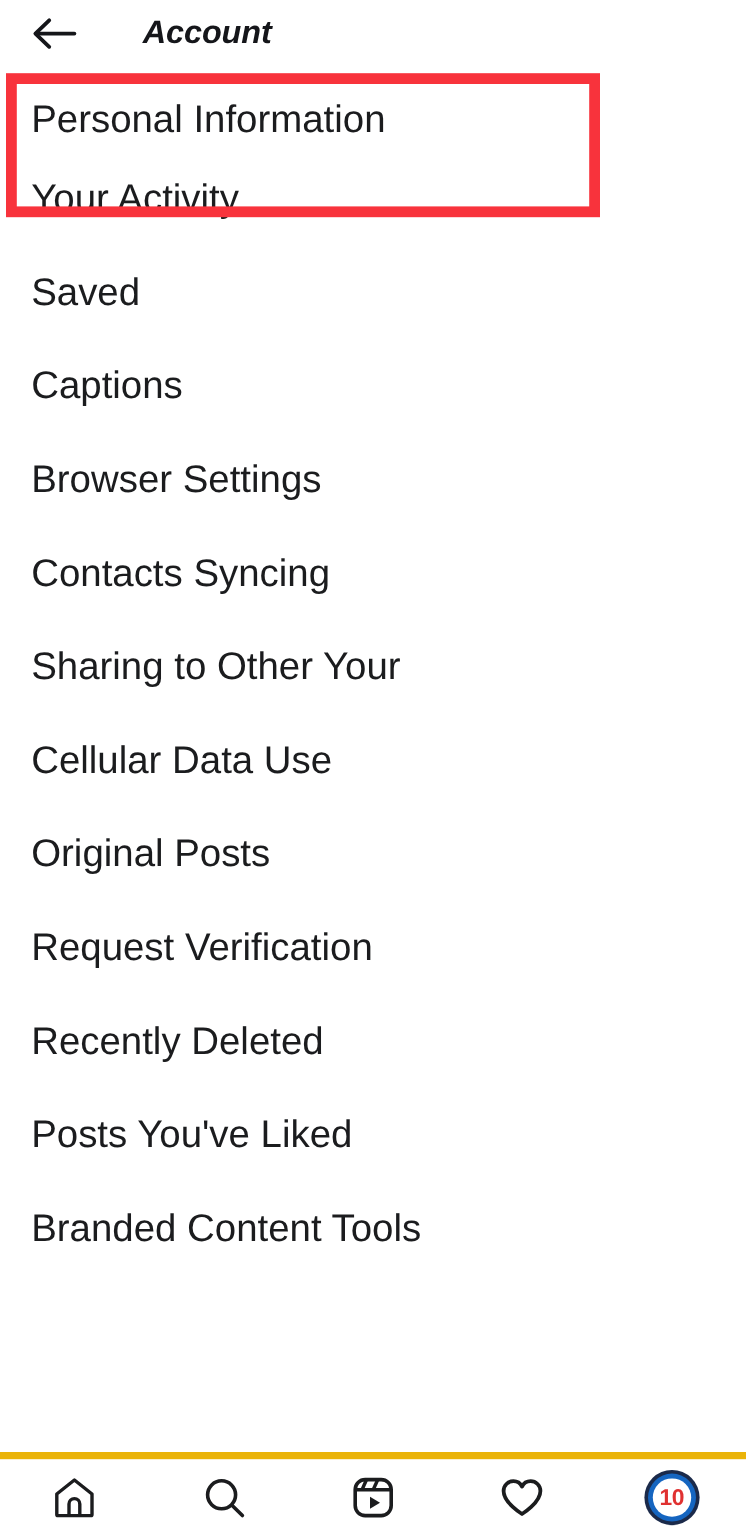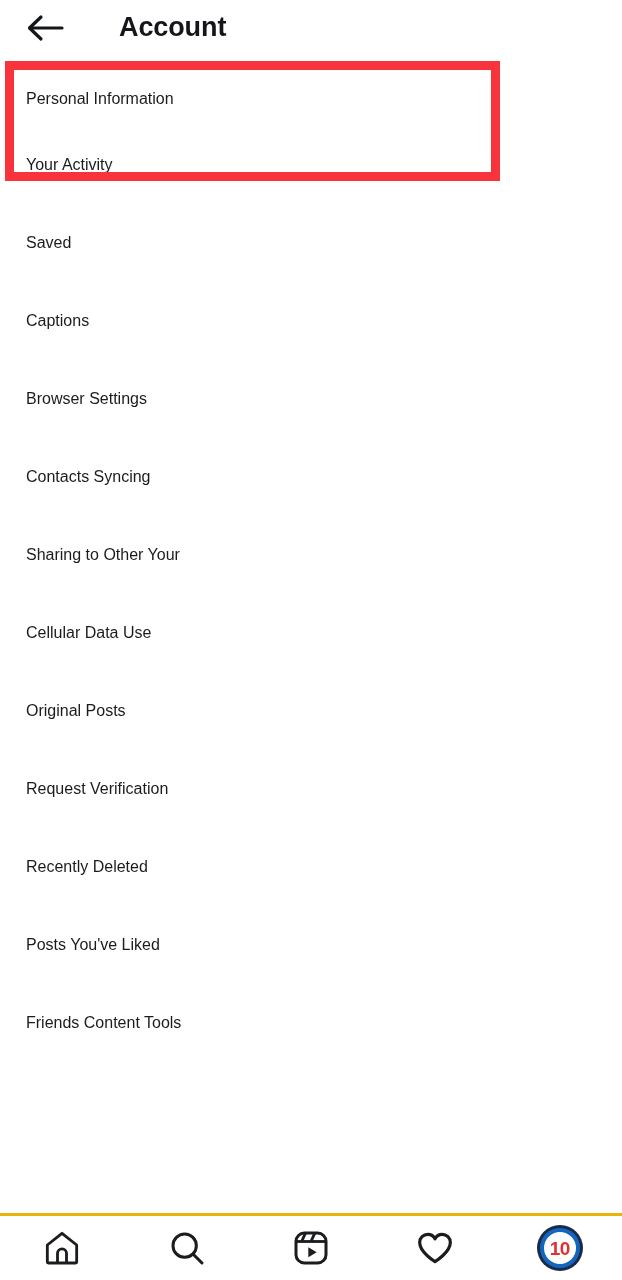--- a/index.html
+++ b/index.html
@@ -16,20 +16,21 @@
     -webkit-font-smoothing: antialiased;
   }
 
   
   .header {
     position: absolute;
     top: 0; left: 0;
     width: 622px;
     height: 56px;
     background: #ffffff;
+    font-style: italic;
   }
   .back-btn {
     position: absolute;
     left: 22px;
     top: 6px;
     width: 46px;
     height: 44px;
     display: flex;
     align-items: center;
     justify-content: center;
@@ -56,21 +57,21 @@
     width: 622px;
     height: 1160px;
     overflow: hidden;
   }
   .list-item {
     position: relative;
     height: 78px;
     line-height: 78px;
     padding-left: 26px;
     box-sizing: border-box;
-    font-size: 16px;
+    font-size: 32px;
     color: #1b1c1e;
     white-space: nowrap;
     cursor: pointer;
   }
   .list-item.first { height: 70px; line-height: 70px; padding-top: 8px; }
 
   
   .highlight-box {
     position: absolute;
     left: 5px;
@@ -84,21 +85,21 @@
   }
 
   
   .bottom-nav {
     position: absolute;
     left: 0;
     bottom: 0;
     width: 622px;
     height: 64px;
     background: #ffffff;
-    border-top: 3px solid #eab308;
+    border-top: 6px solid #eab308;
     display: flex;
     align-items: center;
     justify-content: space-around;
     z-index: 10;
   }
   .nav-item {
     width: 84px;
     height: 64px;
     display: flex;
     align-items: center;
@@ -166,21 +167,21 @@
   <div class="list-item">Saved</div>
   <div class="list-item">Captions</div>
   <div class="list-item">Browser Settings</div>
   <div class="list-item">Contacts Syncing</div>
   <div class="list-item">Sharing to Other Your</div>
   <div class="list-item">Cellular Data Use</div>
   <div class="list-item">Original Posts</div>
   <div class="list-item">Request Verification</div>
   <div class="list-item">Recently Deleted</div>
   <div class="list-item">Posts You've Liked</div>
-  <div class="list-item">Friends Content Tools</div>
+  <div class="list-item">Branded Content Tools</div>
 </div>
 
 <div class="highlight-box"></div>
 
 <div class="bottom-nav">
 
   <div class="nav-item">
     <span>
       <svg width="40" height="40" viewBox="0 0 24 24" fill="none">
         <path d="M3.2 10.2 L12 3.2 L20.8 10.2 V20.4 a0.6 0.6 0 0 1 -0.6 0.6 H3.8 a0.6 0.6 0 0 1 -0.6 -0.6 Z" stroke="#1b1c1e" stroke-width="1.7" stroke-linejoin="round"></path>

